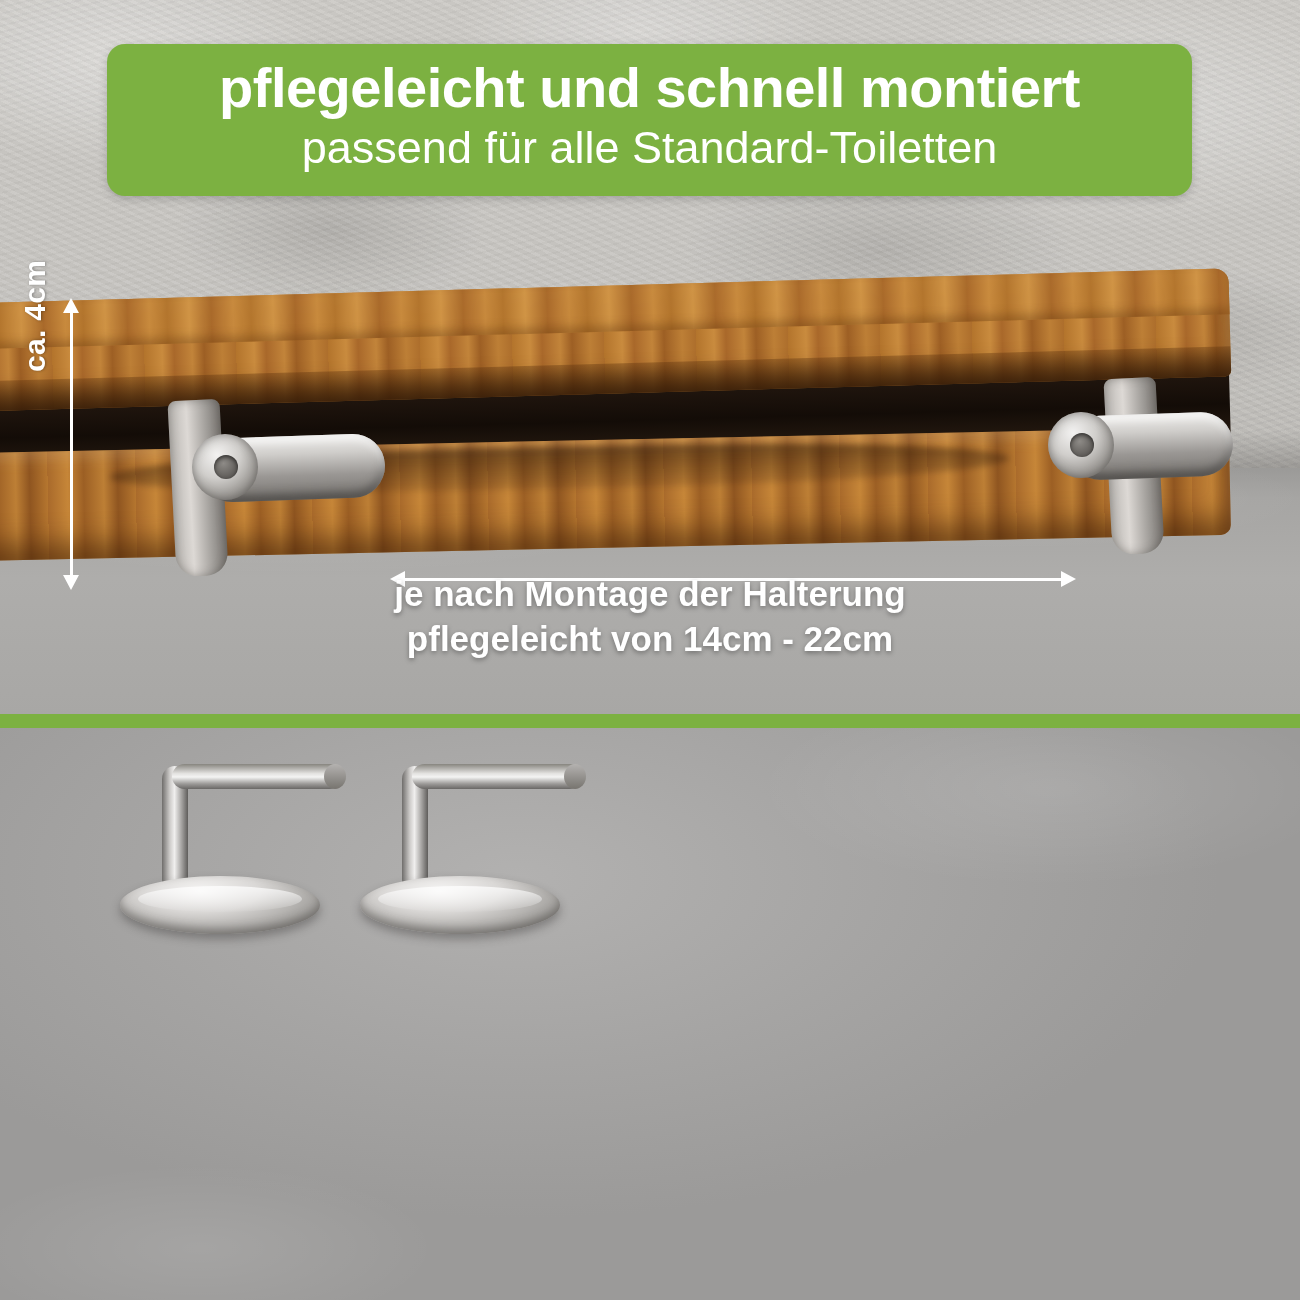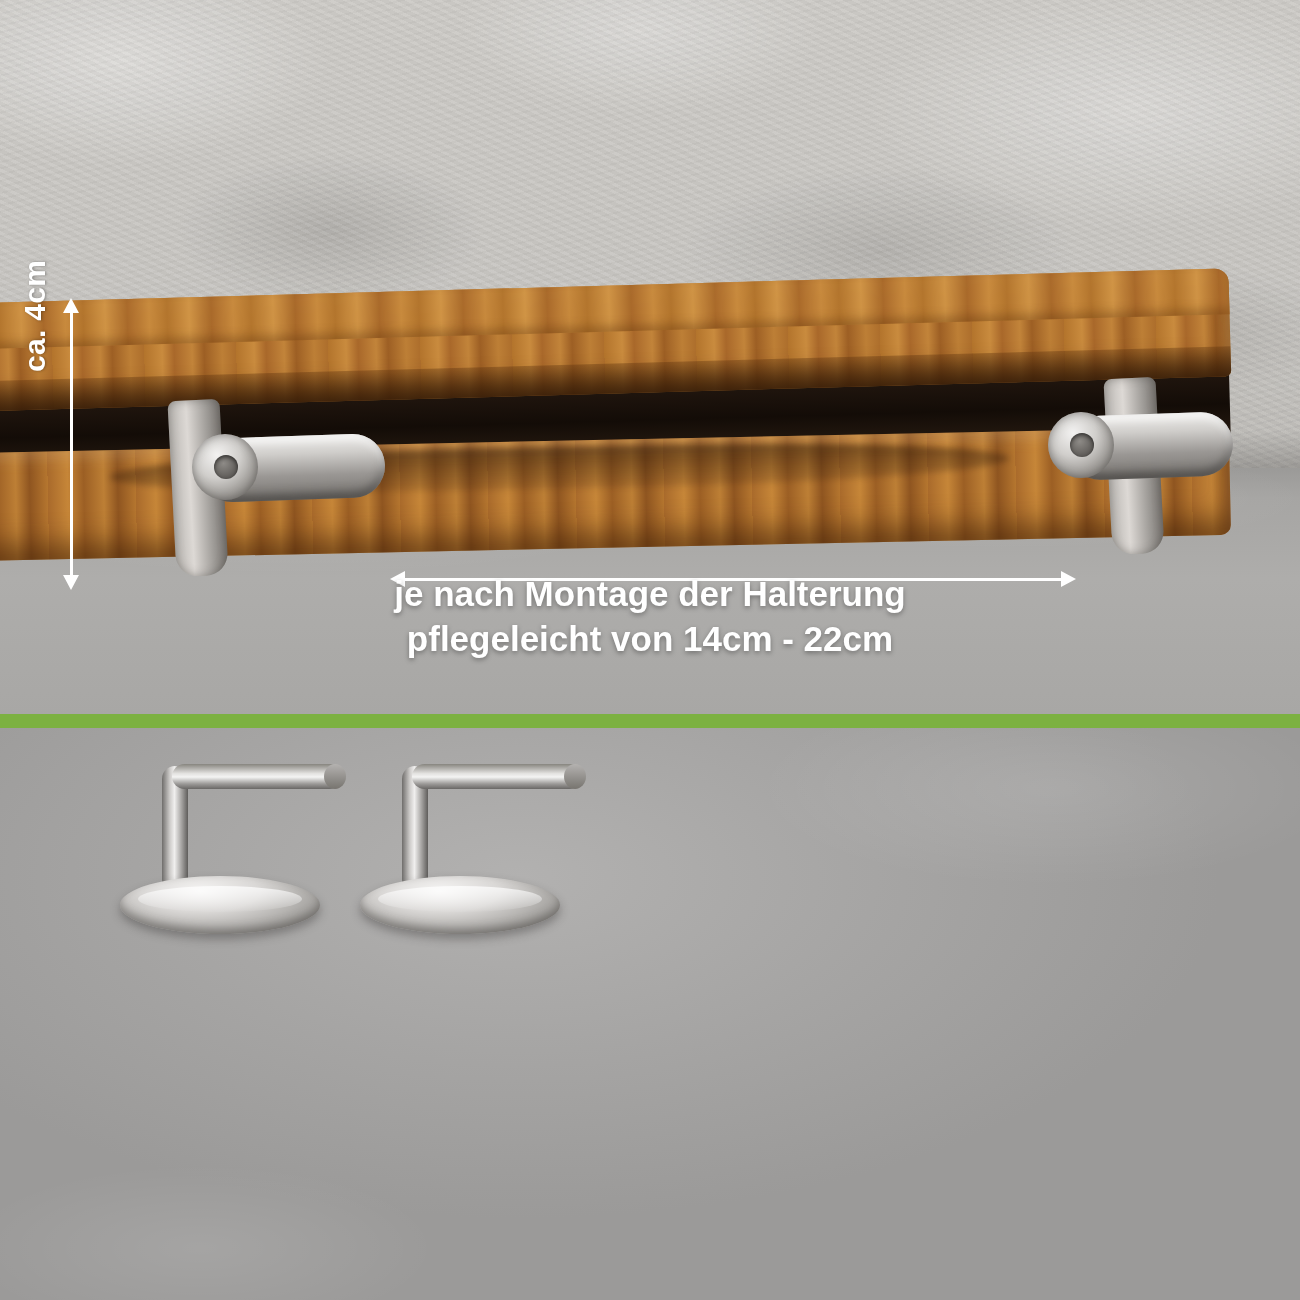--- a/index.html
+++ b/index.html
@@ -361,20 +361,24 @@
     <div class="vline"></div>
     <div class="vlabel">ca. 4cm</div>
 
     <div class="hline"></div>
     <div class="hcaption">
       <div>je nach Montage der Halterung</div>
       <div>pflegeleicht von 14cm - 22cm</div>
     </div>
   </div>
 
+  <div class="banner">
+    <div class="line1">pflegeleicht und schnell montiert</div>
+    <div class="line2">passend für alle Standard-Toiletten</div>
+  </div>
 
   <div class="divider"></div>
 
   <div class="bottom-photo">
 
     <div class="bolt bolt-1">
       <div class="hook-v"></div>
       <div class="hook-h"></div>
       <div class="cap-disc"></div>
     </div>

